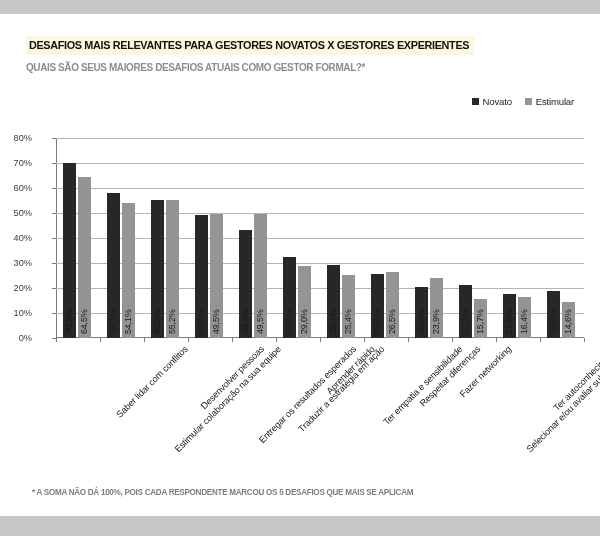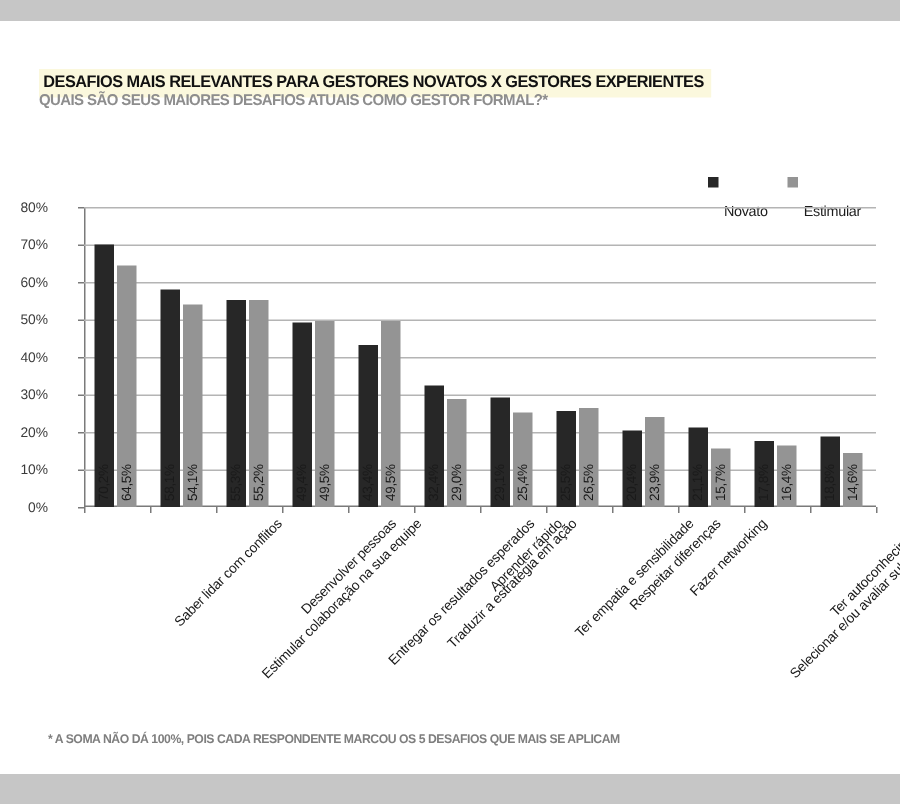--- a/index.html
+++ b/index.html
@@ -25,21 +25,21 @@
     top: 14px;
     width: 600px;
     height: 502px;
     background: #ffffff;
   }
 
   
   .title-wrap {
     position: absolute;
     left: 26px;
-    top: 31px;
+    top: 21px;
   }
   .chart-title {
     display: inline-block;
     background: #fbf8dd;
     color: #111111;
     font-size: 11.2px;
     font-weight: bold;
     letter-spacing: -0.35px;
     line-height: 17px;
     padding: 1px 5px 1px 3px;
@@ -77,21 +77,20 @@
   .legend-swatch {
     width: 7px;
     height: 7px;
     display: inline-block;
   }
   .legend-label {
     font-size: 9.6px;
     color: #1c1c1c;
     letter-spacing: -0.2px;
     white-space: nowrap;
-    margin-top: 40px;
   }
 
   
   #plot-area {
     position: absolute;
     left: 56px;
     top: 124px;
     width: 528px;
     height: 200px;
   }

